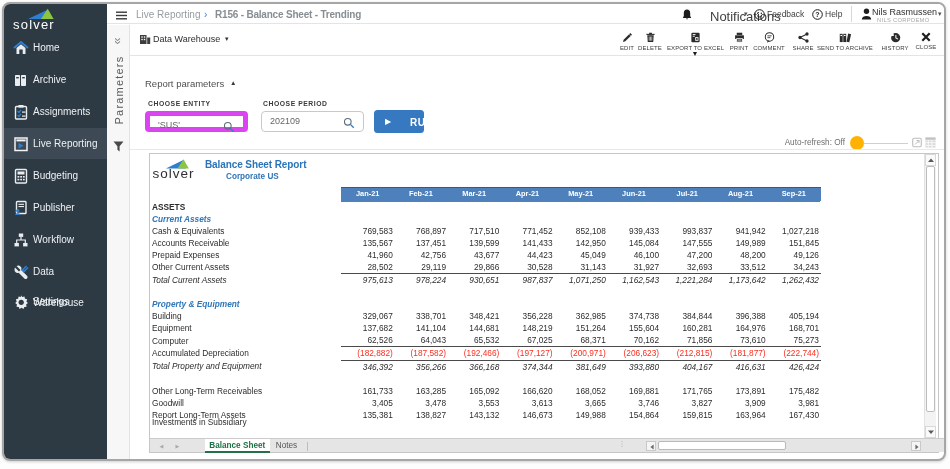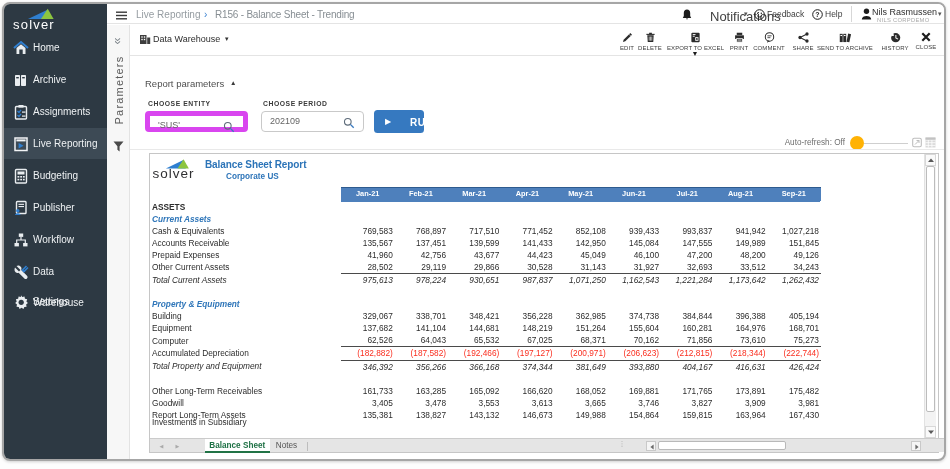--- a/index.html
+++ b/index.html
@@ -137,21 +137,21 @@
     </div>
   </div>
   <div id="topbar">
     <svg class="abs" style="left:9px;top:7px" width="11" height="9" viewBox="0 0 11 9">
         <rect x="0" y="0.5" width="11" height="1.4" fill="#3a3a3a"></rect>
         <rect x="0" y="3.8" width="11" height="1.4" fill="#3a3a3a"></rect>
         <rect x="0" y="7.1" width="11" height="1.4" fill="#3a3a3a"></rect>
       </svg>
     <div class="abs" style="left:29px;top:5px;font-size:10px;color:#959ca1;">Live Reporting</div>
     <div class="abs" style="left:97px;top:5px;font-size:10px;color:#3b82d0;">›</div>
-    <div class="abs" style="left:108px;top:5px;font-size:10px;letter-spacing:-0.2px;color:#878e93;">R156 - Balance Sheet - Trending</div>
+    <div class="abs" style="left:108px;top:5px;font-size:10px;letter-spacing:-0.2px;color:#878e93;font-weight:bold;">R156 - Balance Sheet - Trending</div>
 
     <svg class="abs" style="left:575px;top:4.5px" width="10" height="12" viewBox="0 0 10 12">
         <path d="M5 0.5 C3 0.5 1.8 2 1.8 4 L1.8 7 L0.8 9 L9.2 9 L8.2 7 L8.2 4 C8.2 2 7 0.5 5 0.5 Z" fill="#1c1c1c"></path>
         <path d="M3.8 9.6 A1.3 1.3 0 0 0 6.2 9.6 Z" fill="#1c1c1c"></path>
       </svg>
     <div class="abs" style="left:586px;top:5px;font-size:13px;color:#3f3f3f;margin-left:17px;">Notifications</div>
     <div class="abs" style="left:637px;top:5.5px;font-size:7px;color:#555;">▾</div>
     <svg class="abs" style="left:647px;top:4.5px" width="11" height="11" viewBox="0 0 11 11">
         <circle cx="5.5" cy="5.5" r="4.8" fill="none" stroke="#1c1c1c" stroke-width="1"></circle>
         <circle cx="3.7" cy="4.3" r="0.7" fill="#1c1c1c"></circle>
@@ -457,21 +457,21 @@
             </tr>
 <tr>
               <td>Accumulated Depreciation</td>
               <td class="n rd ln">(182,882)</td>
               <td class="n rd ln">(187,582)</td>
               <td class="n rd ln">(192,466)</td>
               <td class="n rd ln">(197,127)</td>
               <td class="n rd ln">(200,971)</td>
               <td class="n rd ln">(206,623)</td>
               <td class="n rd ln">(212,815)</td>
-              <td class="n rd ln">(218,344)</td>
+              <td class="n rd ln">(181,877)</td>
               <td class="n rd ln">(222,744)</td>
             </tr>
 <tr>
               <td class="lt">Total Property and Equipment</td>
               <td class="n lt ln">346,392</td>
               <td class="n lt ln">356,266</td>
               <td class="n lt ln">366,168</td>
               <td class="n lt ln">374,344</td>
               <td class="n lt ln">381,649</td>
               <td class="n lt ln">393,880</td>

